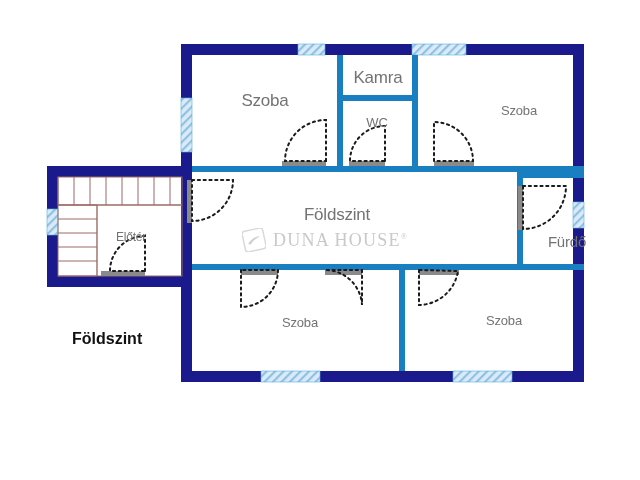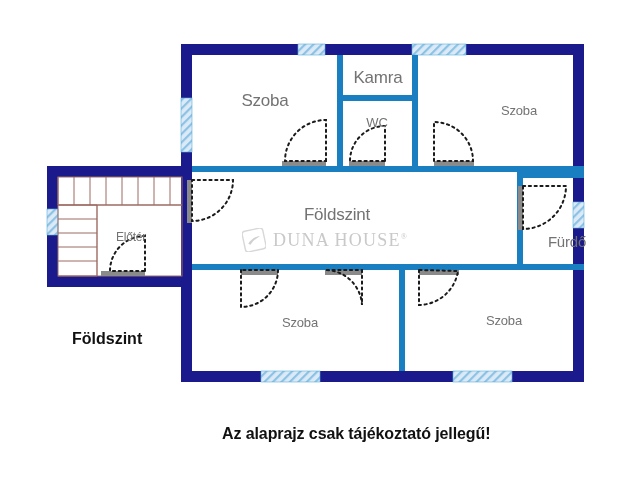--- a/index.html
+++ b/index.html
@@ -236,15 +236,14 @@
     </svg>
     <div class="watermark-text">
       <span>Duna</span>
       <span> </span>
       <span>House</span><sup>®</sup>
     </div>
   </div>
 
   <div class="floor-label" style="left:72px; top:330px;">Földszint</div>
 
-  <div class="disclaimer" style="left:222px; top:425px;">Az alaprajz csak tájékoztató jellegű!</div>
 
 </div>
 
 </body></html>

